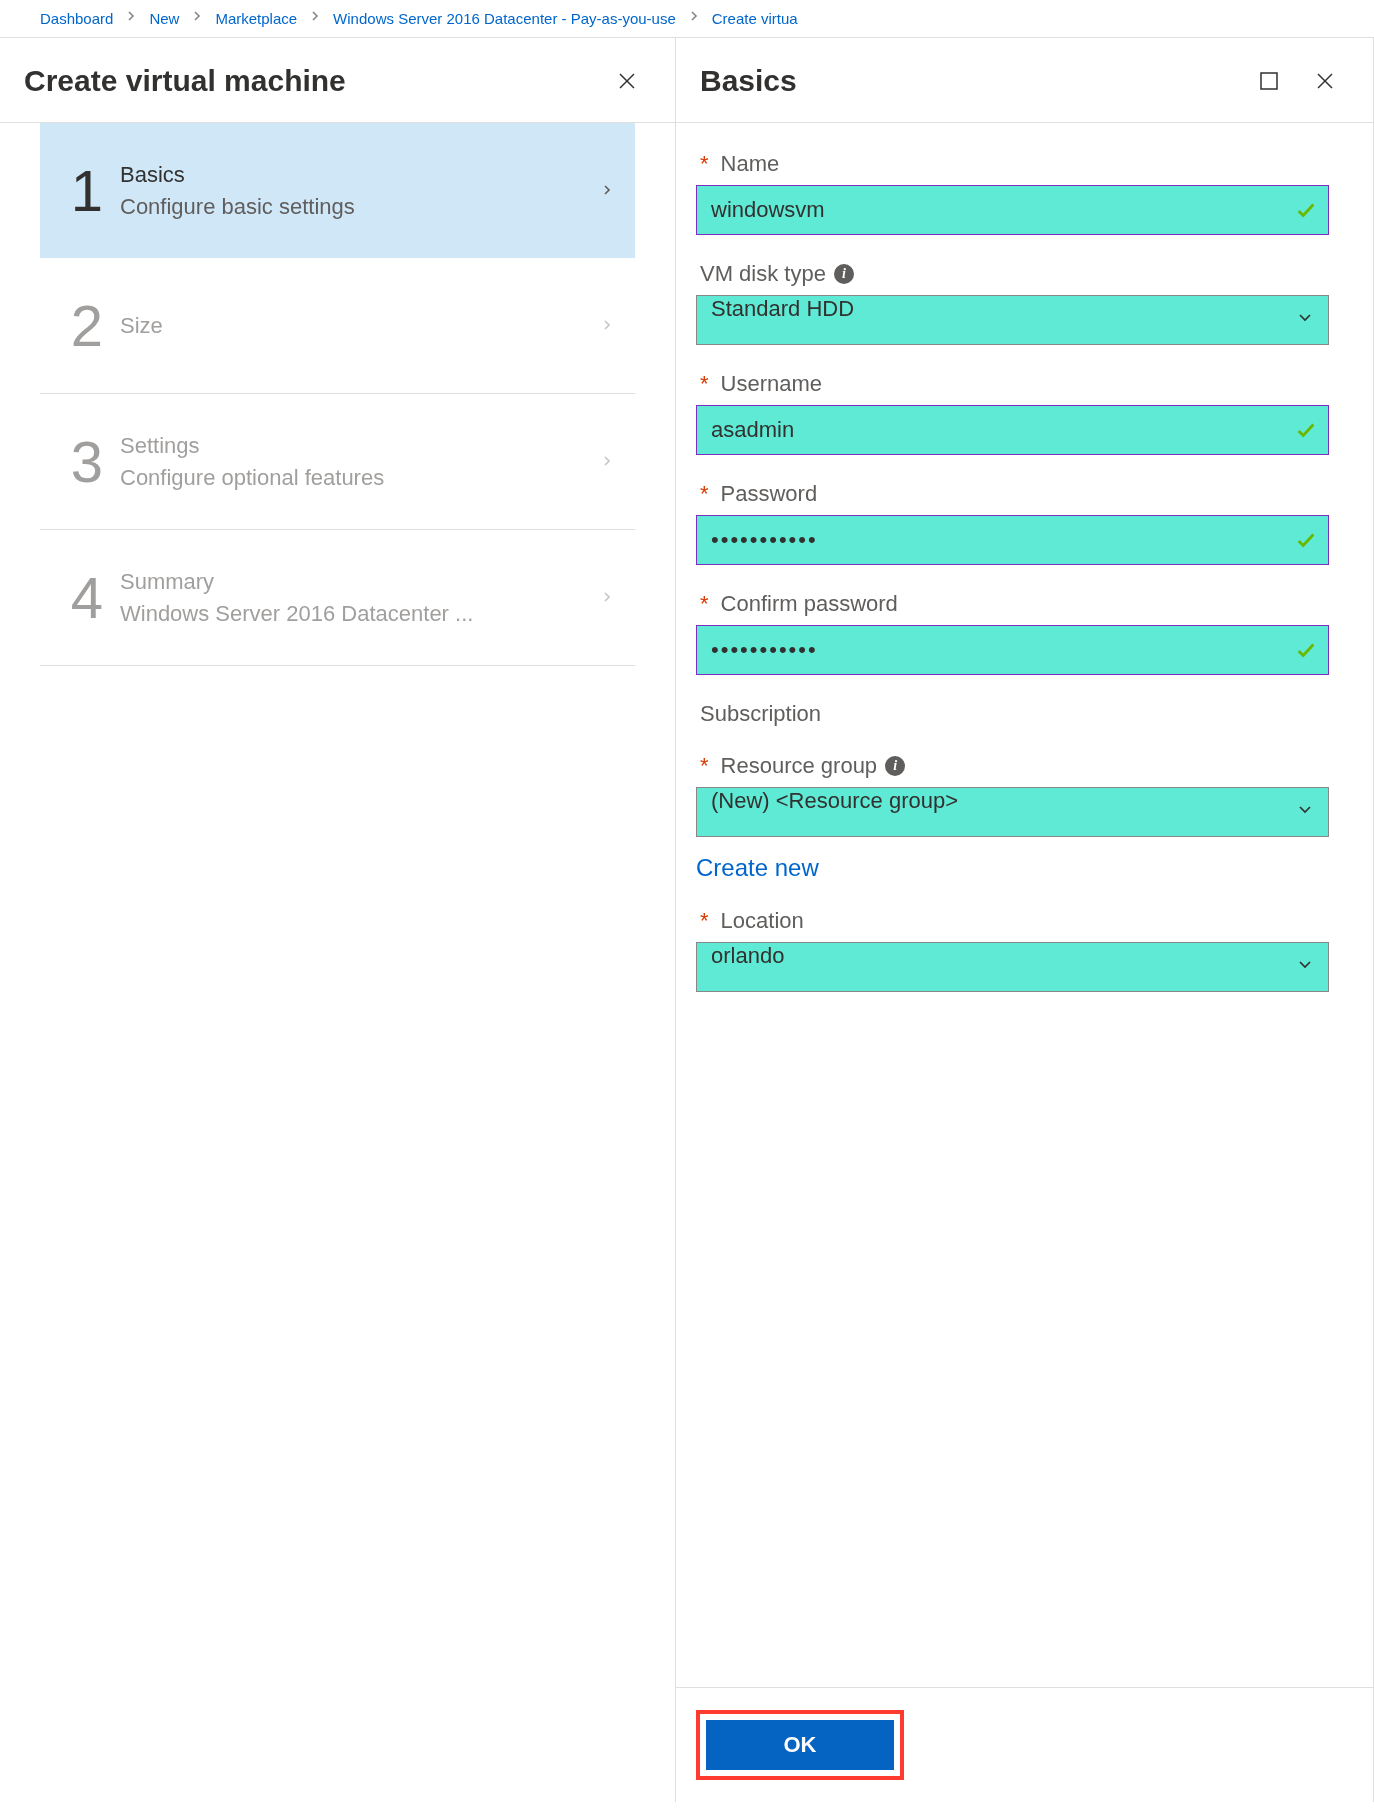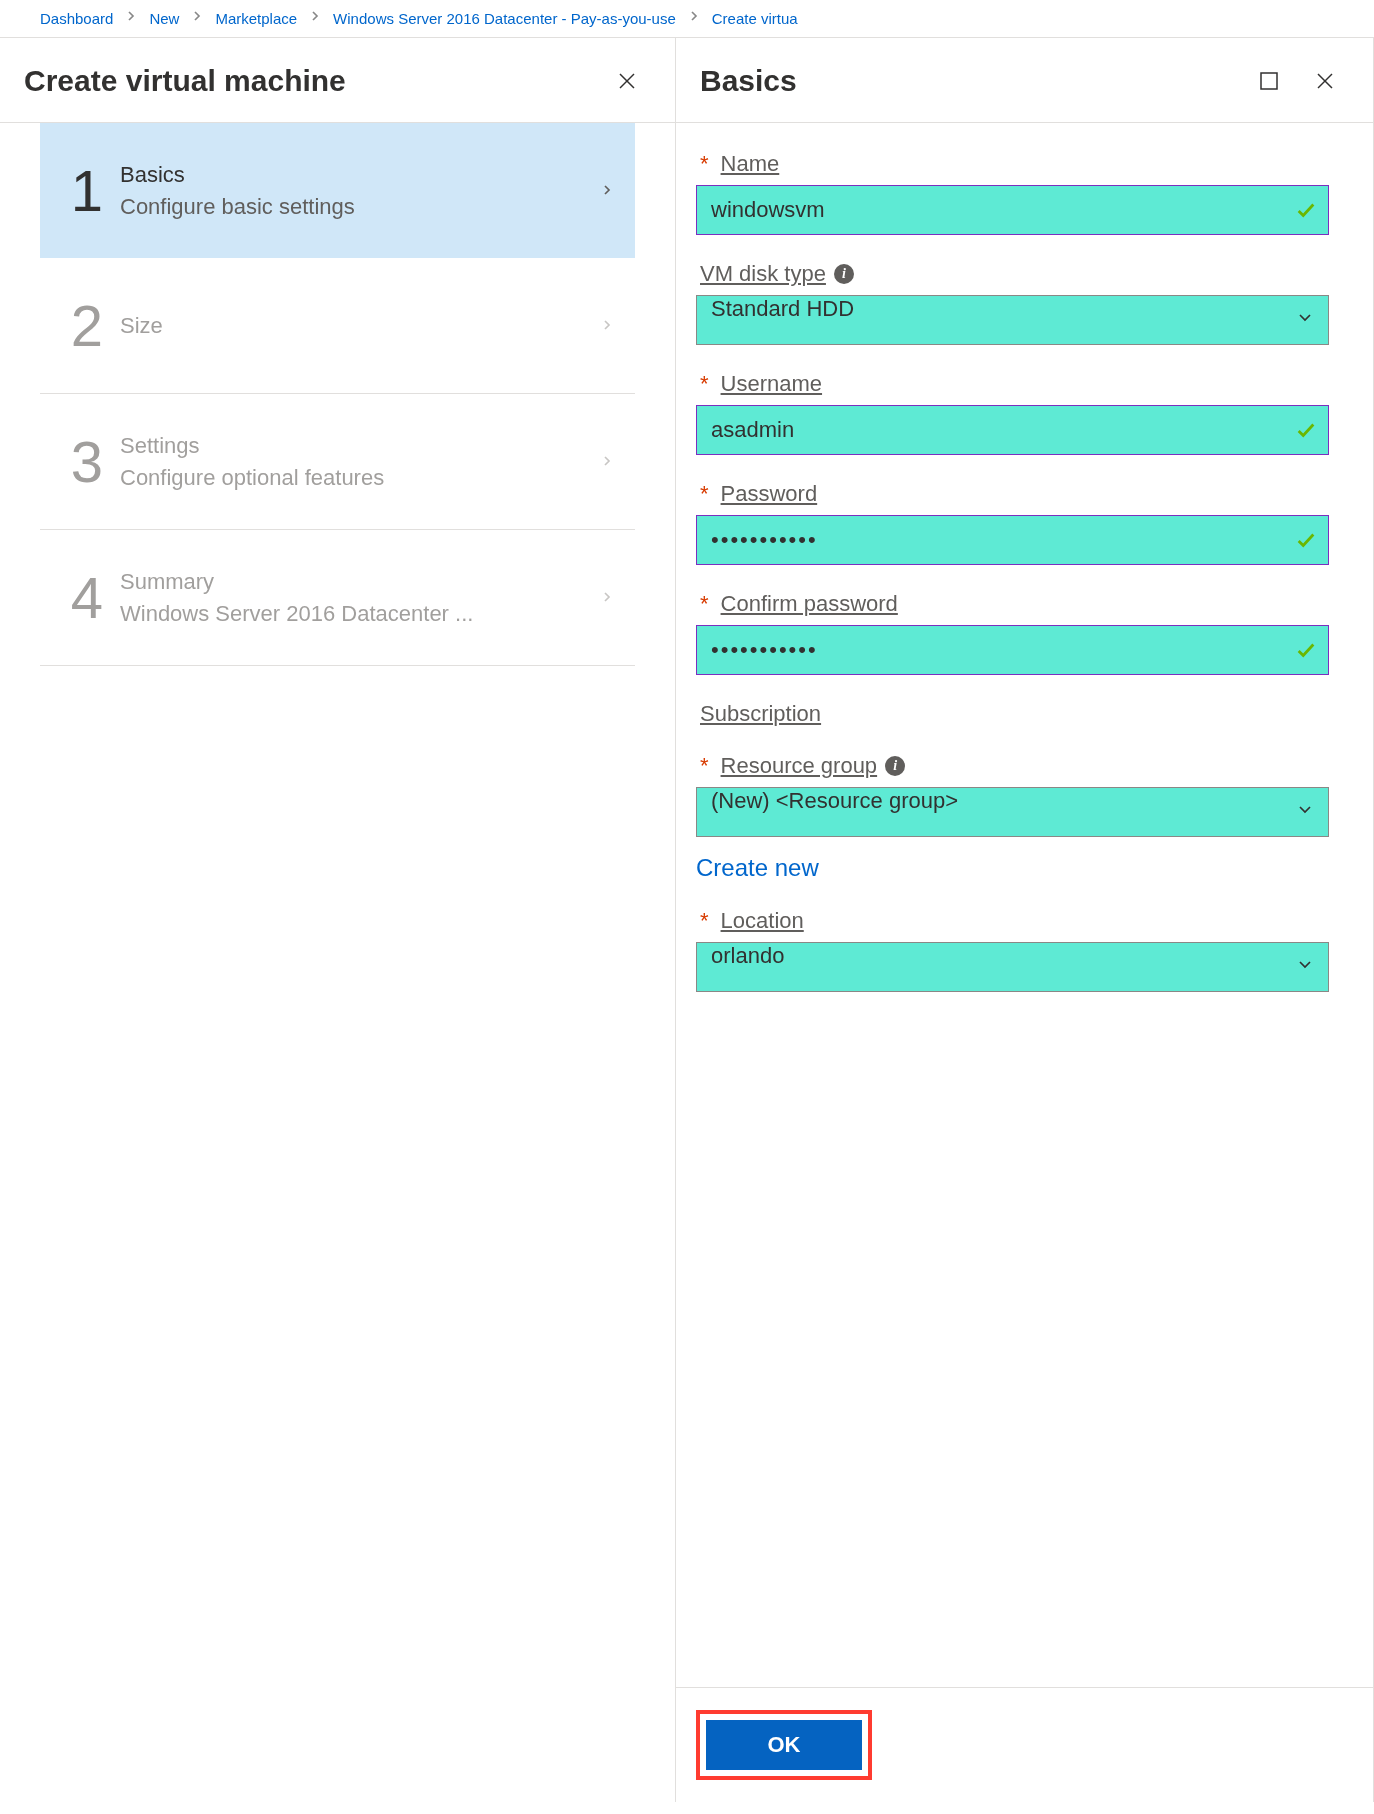--- a/index.html
+++ b/index.html
@@ -100,21 +100,21 @@
 
   
   .form-area {
     flex: 1;
     padding: 28px 44px 0 20px;
     overflow: auto;
   }
   .field { margin-bottom: 26px; }
   .label-row { display: flex; align-items: center; gap: 8px; margin-bottom: 8px; margin-left: 4px;}
   .req { color: #d83b01; font-size: 22px; margin-right: 4px; }
-  .flabel { font-size: 22px; color: #605e5c; text-decoration: underline; }
+  .flabel { font-size: 22px; color: #605e5c; }
   .info-icon {
     display: inline-flex; width: 20px; height: 20px;
     border-radius: 50%;
     background: #605e5c; color: #fff;
     align-items: center; justify-content: center;
     font-size: 14px; font-weight: bold;
     font-style: italic;
     font-family: Georgia, serif;
   }
   .input-wrap { position: relative; }
@@ -155,21 +155,21 @@
   }
   .ok-highlight {
     border: 4px solid #ff3b30;
     display: inline-block;
     padding: 6px;
   }
   .ok-button {
     background: #0563c1;
     color: #fff;
     border: none;
-    width: 156px;
+    width: 188px;
     height: 50px;
     font-size: 22px;
     font-weight: 600;
     cursor: pointer;
   }
 
   .chevron svg, .sep svg { width: 16px; height: 16px; stroke: currentColor; fill: none; stroke-width: 2.5; }
 </style>
 </head>
 <body>

